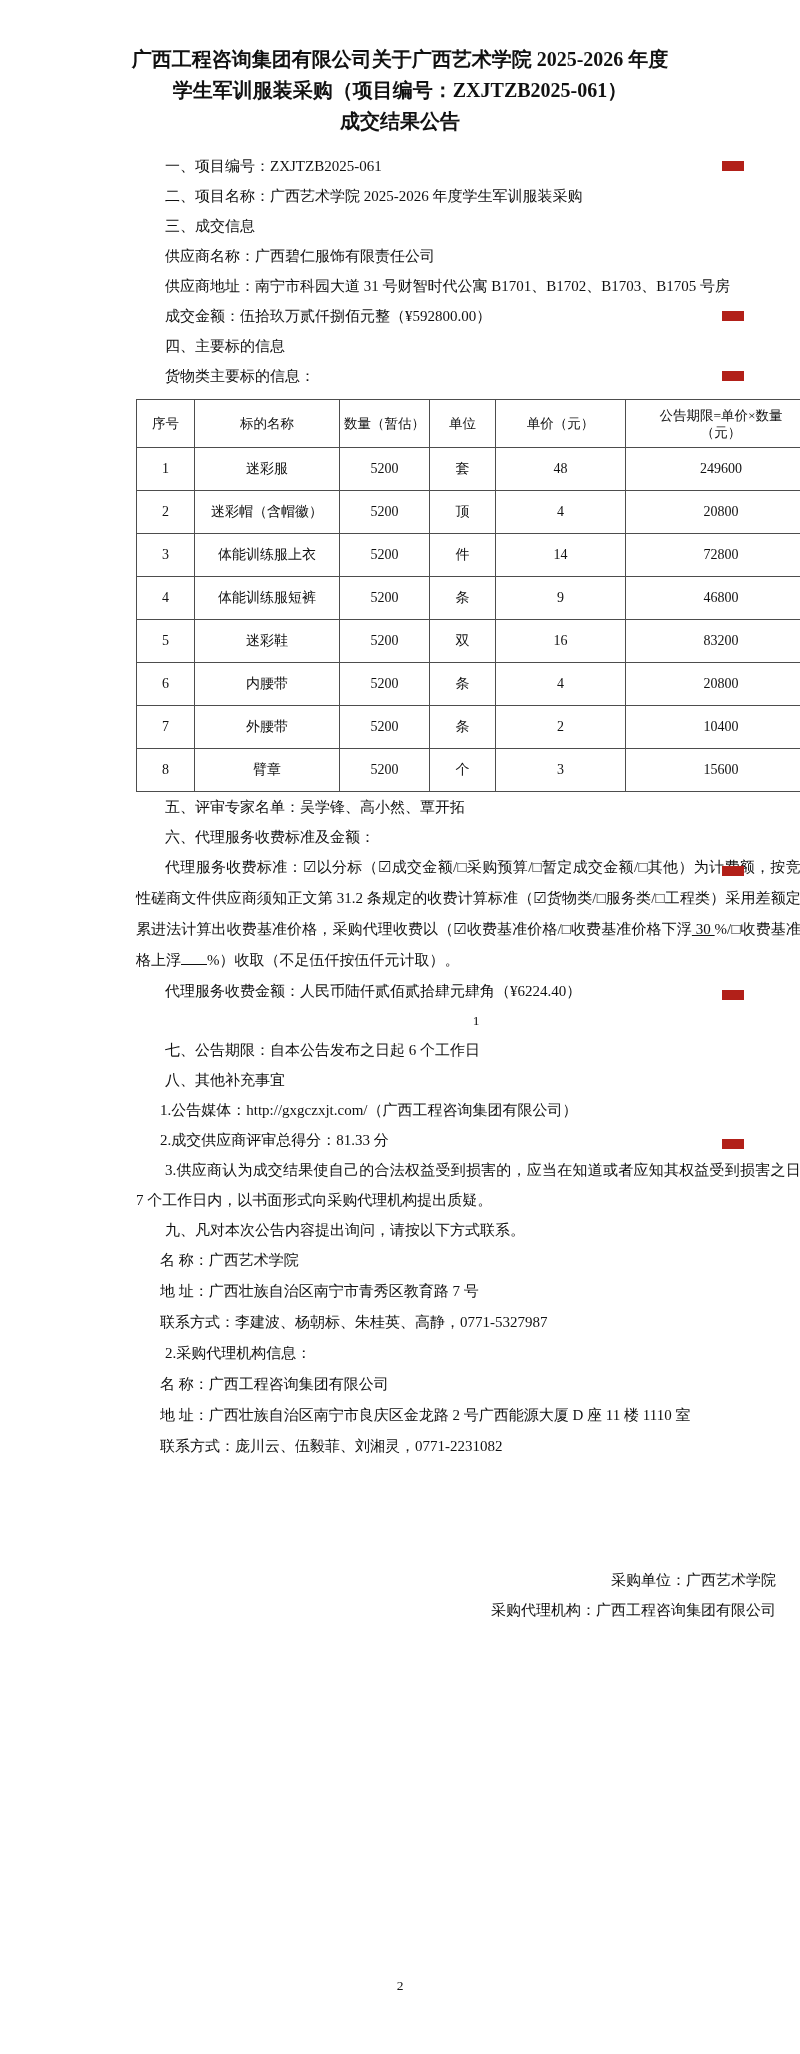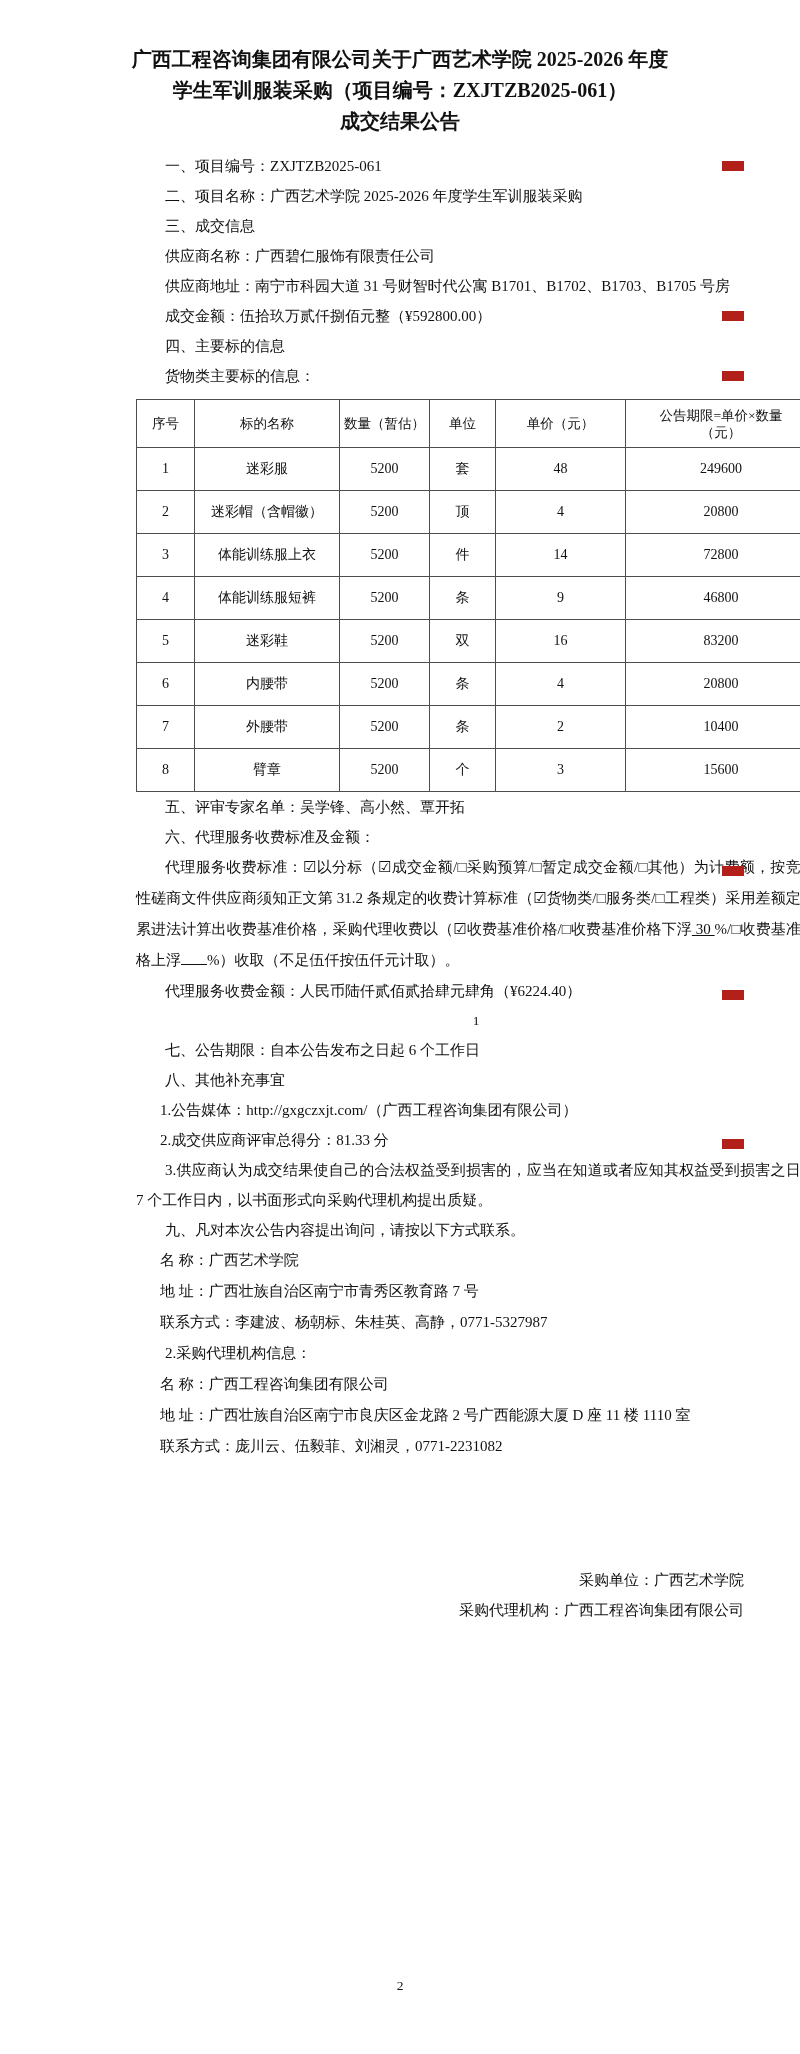--- a/index.html
+++ b/index.html
@@ -16,21 +16,21 @@
   table.goods th,table.goods td{border:1px solid #4d4d4d;text-align:center;vertical-align:middle;
         font-weight:normal;padding:0;color:#111;}
   table.goods th{height:47px;font-size:13.5px;line-height:17px;}
   table.goods td{height:42px;font-size:14px;}
   .fee{margin:0;font-size:15px;line-height:31px;text-align:justify;text-indent:29px;}
   .obj{margin:0;font-size:15px;line-height:30px;text-align:justify;text-indent:29px;}
   .u{text-decoration:underline;}
   .ublank{display:inline-block;width:26px;height:15px;border-bottom:1px solid #111;}
   .pgnum{margin:0;height:28px;line-height:28px;text-align:center;font-size:13.5px;}
   .exp{margin-top:3px;}
-  .sig{position:absolute;top:1565px;left:0;width:800px;text-align:right;padding-right:56px;
+  .sig{position:absolute;top:1565px;left:0;width:800px;text-align:right;padding-right:24px;
        box-sizing:border-box;font-size:15px;}
   .sig p{margin:0;height:30px;line-height:30px;}
   .footerpg{position:absolute;top:1978px;left:0;width:100%;text-align:center;font-size:13.5px;margin:0;}
   .mark{position:absolute;left:722px;width:22px;height:10px;background:#b22019;}
 </style>
 </head>
 <body>
 
 <div class="page">
 

